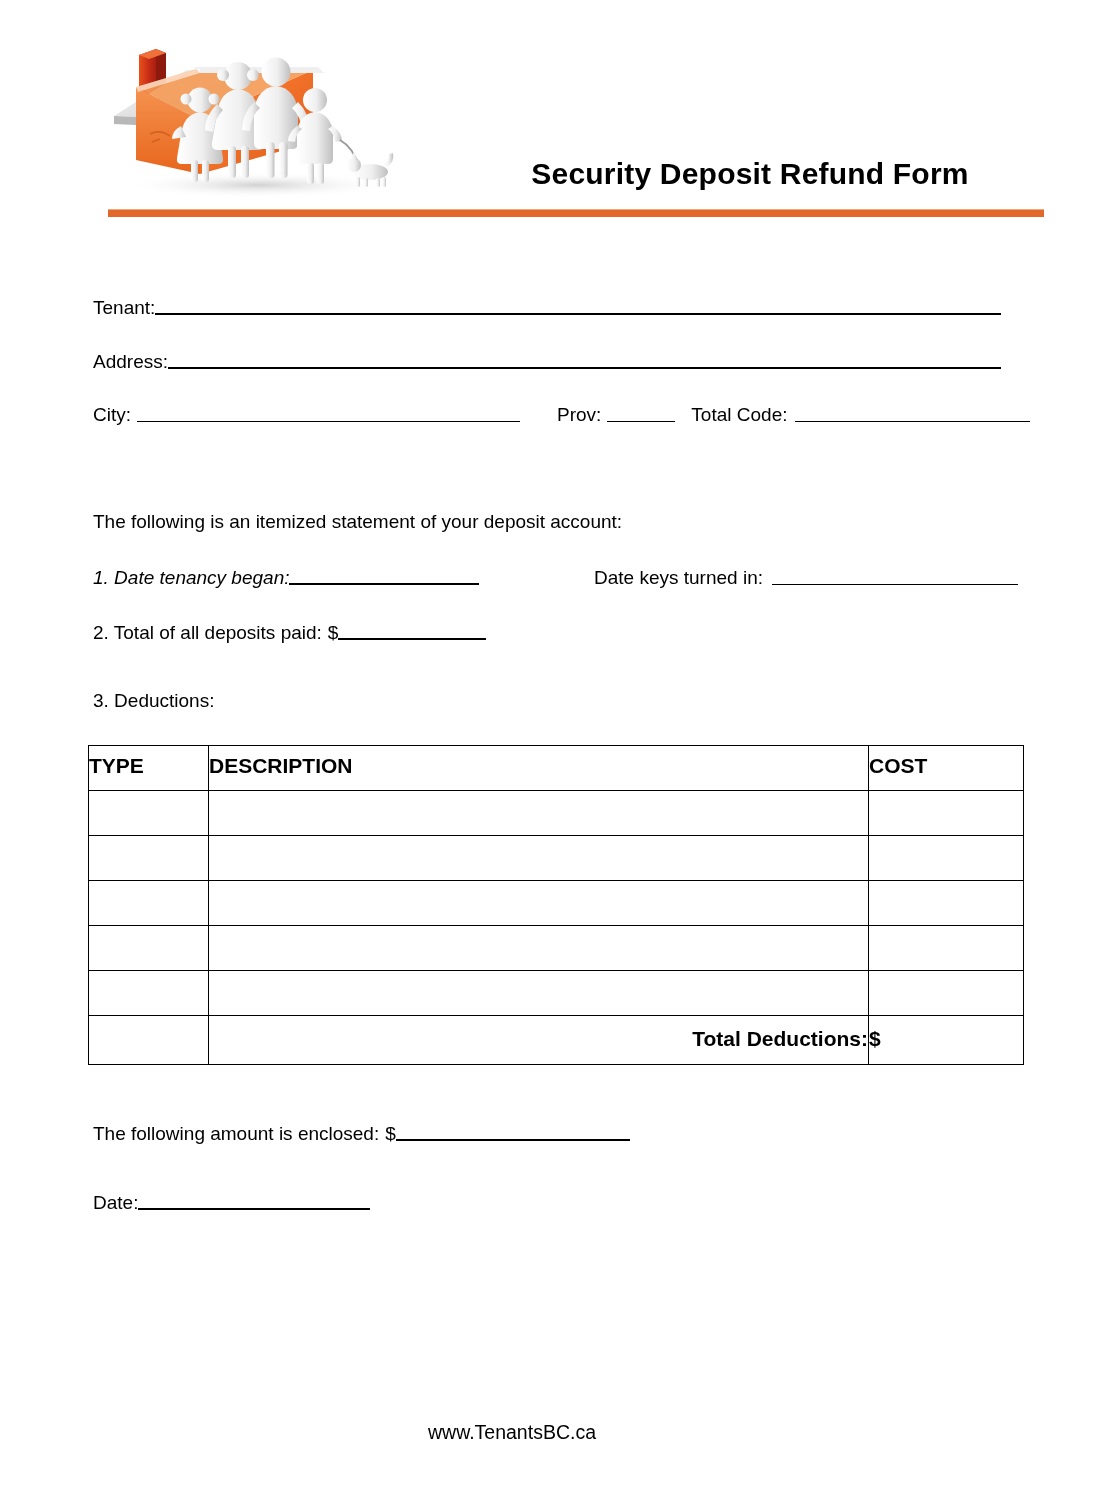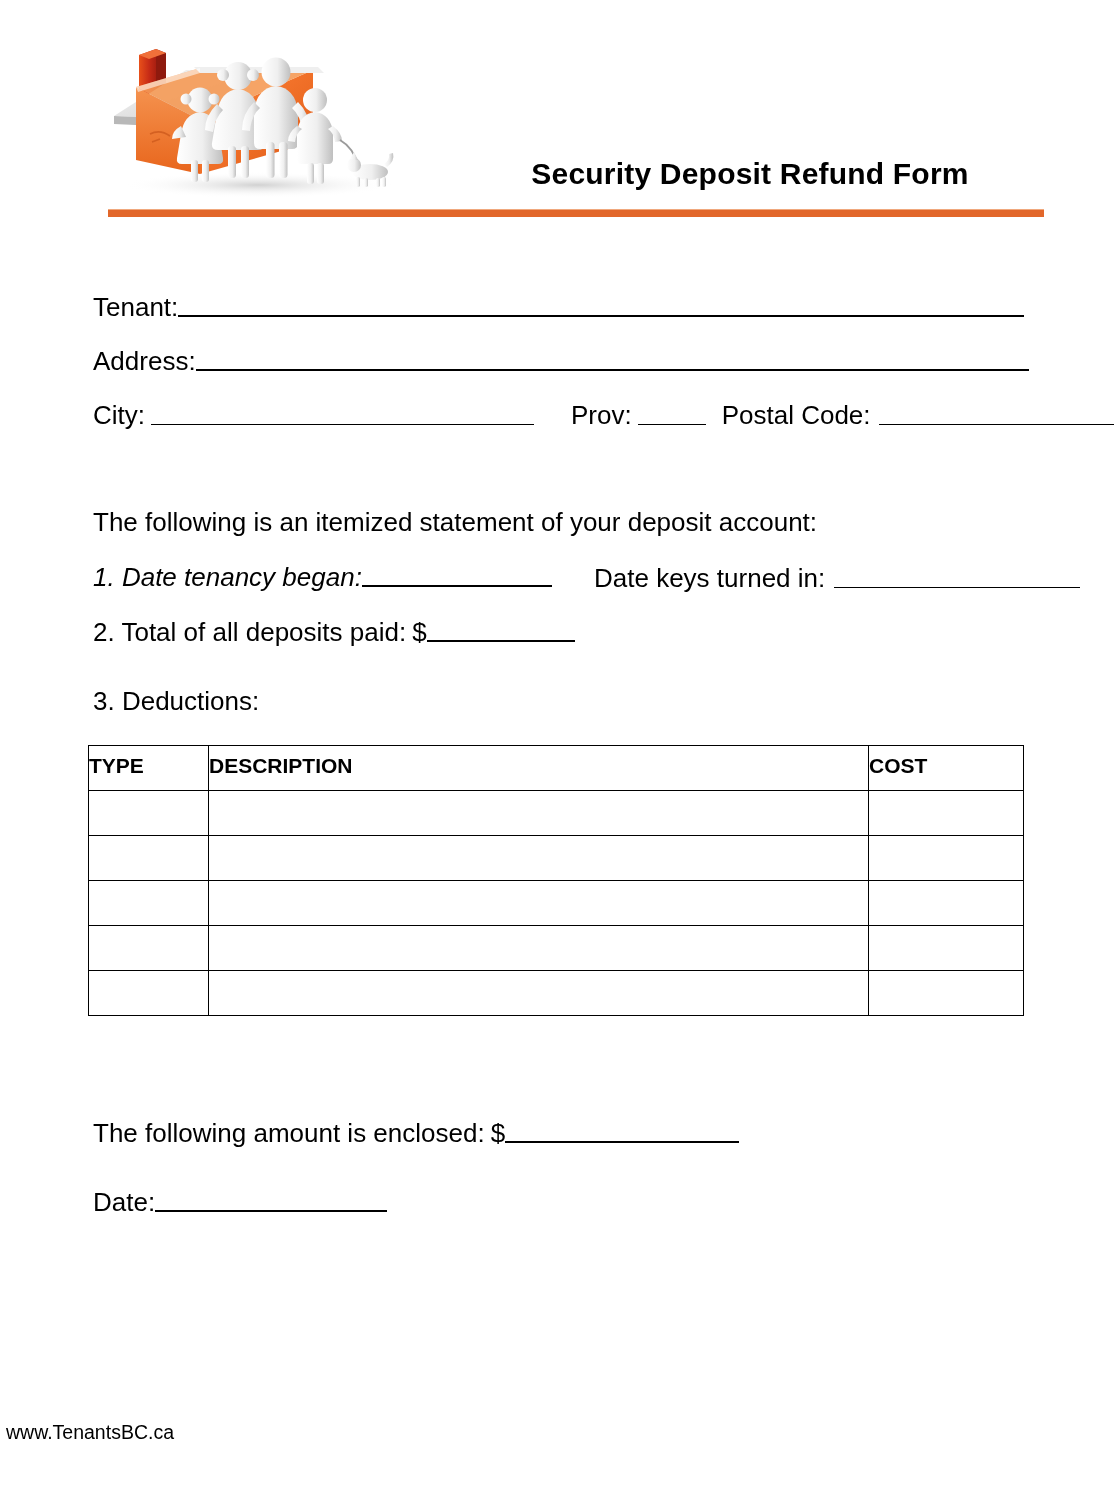--- a/index.html
+++ b/index.html
@@ -52,21 +52,21 @@
     top: 209px;
     width: 936px;
     height: 7px;
     background: #E2672A;
     border-top: 1px solid #f0a87d;
   }
 
   
   .ftext {
     position: absolute;
-    font-size: 26px;
+    font-size: 19px;
     line-height: 22px;
     white-space: nowrap;
     color: #000;
   }
 
   
   .rule {
     display: inline-block;
     vertical-align: baseline;
     border-bottom: 2px solid #000;
@@ -124,24 +124,23 @@
     line-height: 46px;
     font-weight: bold;
   }
 
   
   #footer-url {
     position: absolute;
     left: 0;
     top: 1421px;
     width: 1024px;
-    text-align: left;
+    text-align: center;
     font-size: 19.5px;
     color: #000;
-    margin-left: 6px;
   }
 </style>
 </head>
 <body>
 
 <div id="header">
 
   <div id="logo-wrap">
     <svg id="logo-svg" width="290" height="165" viewBox="0 0 290 165" xmlns="http://www.w3.org/2000/svg">
       <defs>
@@ -251,21 +250,21 @@
   </div>
 
   <div id="form-title">Security Deposit Refund Form</div>
   <div id="orange-rule"></div>
 </div>
 
 <div class="ftext" style="left:93px; top:296px;"><span>Tenant:</span><span class="rule" style="width:846px;"></span></div>
 
 <div class="ftext" style="left:93px; top:350px;"><span>Address:</span><span class="rule" style="width:833px;"></span></div>
 
-<div class="ftext" style="left:93px; top:404px;"><span>City:</span><span class="rule rule-thin" style="width:383px; margin-left:6px;"></span><span style="margin-left:37px;">Prov:</span><span class="rule rule-thin" style="width:68px; margin-left:6px;"></span><span style="margin-left:16px;">Postal Code:</span><span class="rule rule-thin" style="width:235px; margin-left:8px;"></span></div>
+<div class="ftext" style="left:93px; top:404px;"><span>City:</span><span class="rule rule-thin" style="width:383px; margin-left:6px;"></span><span style="margin-left:37px;">Prov:</span><span class="rule rule-thin" style="width:68px; margin-left:6px;"></span><span style="margin-left:16px;">Total Code:</span><span class="rule rule-thin" style="width:235px; margin-left:8px;"></span></div>
 
 <div class="ftext" style="left:93px; top:511px;">The following is an itemized statement of your deposit account:</div>
 
 <div class="ftext" style="left:93px; top:566px;font-style:italic;"><span>1. Date tenancy began:</span><span class="rule" style="width:190px;"></span></div>
 
 <div class="ftext" style="left:594px; top:567px;"><span>Date keys turned in:</span><span class="rule rule-thin" style="width:246px; margin-left:9px;"></span></div>
 
 <div class="ftext" style="left:93px; top:621px;"><span>2. Total of all deposits paid:</span><span style="margin-left:6px;">$</span><span class="rule" style="width:148px;"></span></div>
 
 <div class="ftext" style="left:93px; top:675px;margin-top:15px;">3. Deductions:</div>
@@ -302,20 +301,25 @@
     <tr class="blank-row">
       <td></td>
       <td></td>
       <td></td>
     </tr>
     <tr class="blank-row">
       <td></td>
       <td></td>
       <td></td>
     </tr>
+    <tr class="total-row">
+      <td class="total-type"></td>
+      <td class="total-label">Total Deductions:</td>
+      <td class="total-cost">$</td>
+    </tr>
   </tbody>
 </table>
 
 <div class="ftext" style="left:93px; top:1122px;"><span>The following amount is enclosed:</span><span style="margin-left:6px;">$</span><span class="rule" style="width:234px;"></span></div>
 
 <div class="ftext" style="left:93px; top:1191px;"><span>Date:</span><span class="rule" style="width:232px;"></span></div>
 
 <div id="footer-url">www.TenantsBC.ca</div>
 
 </body></html>

